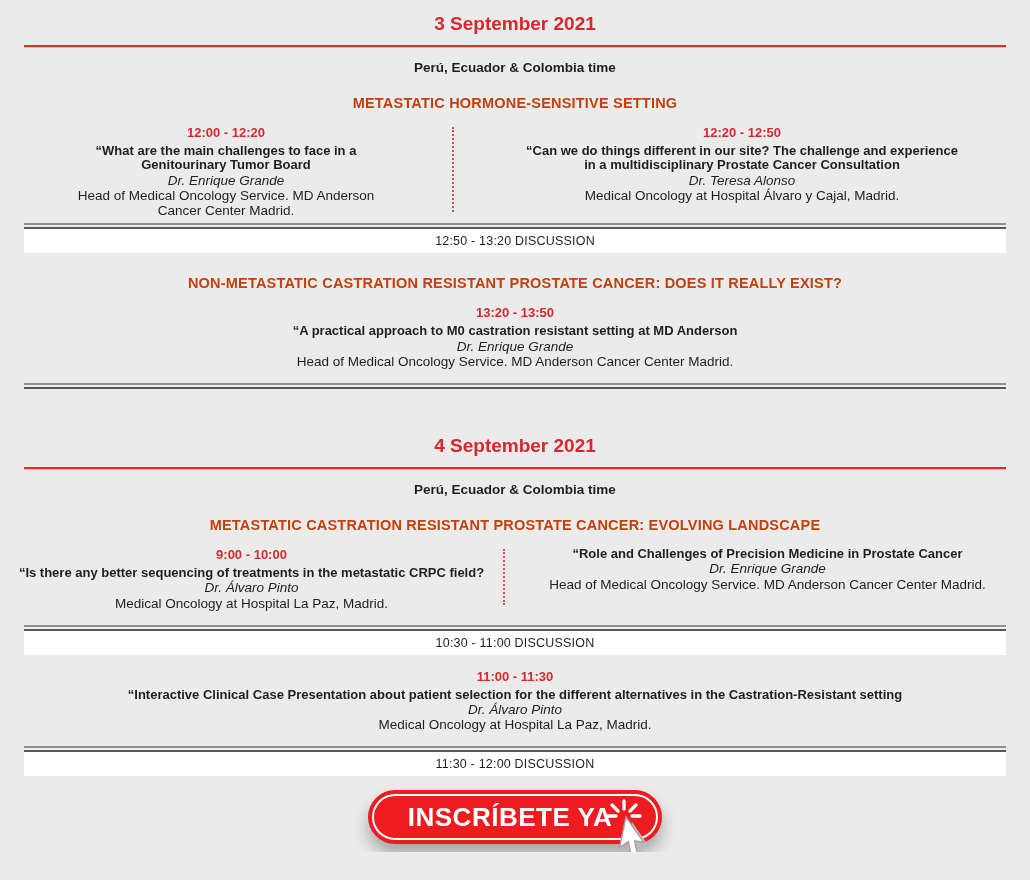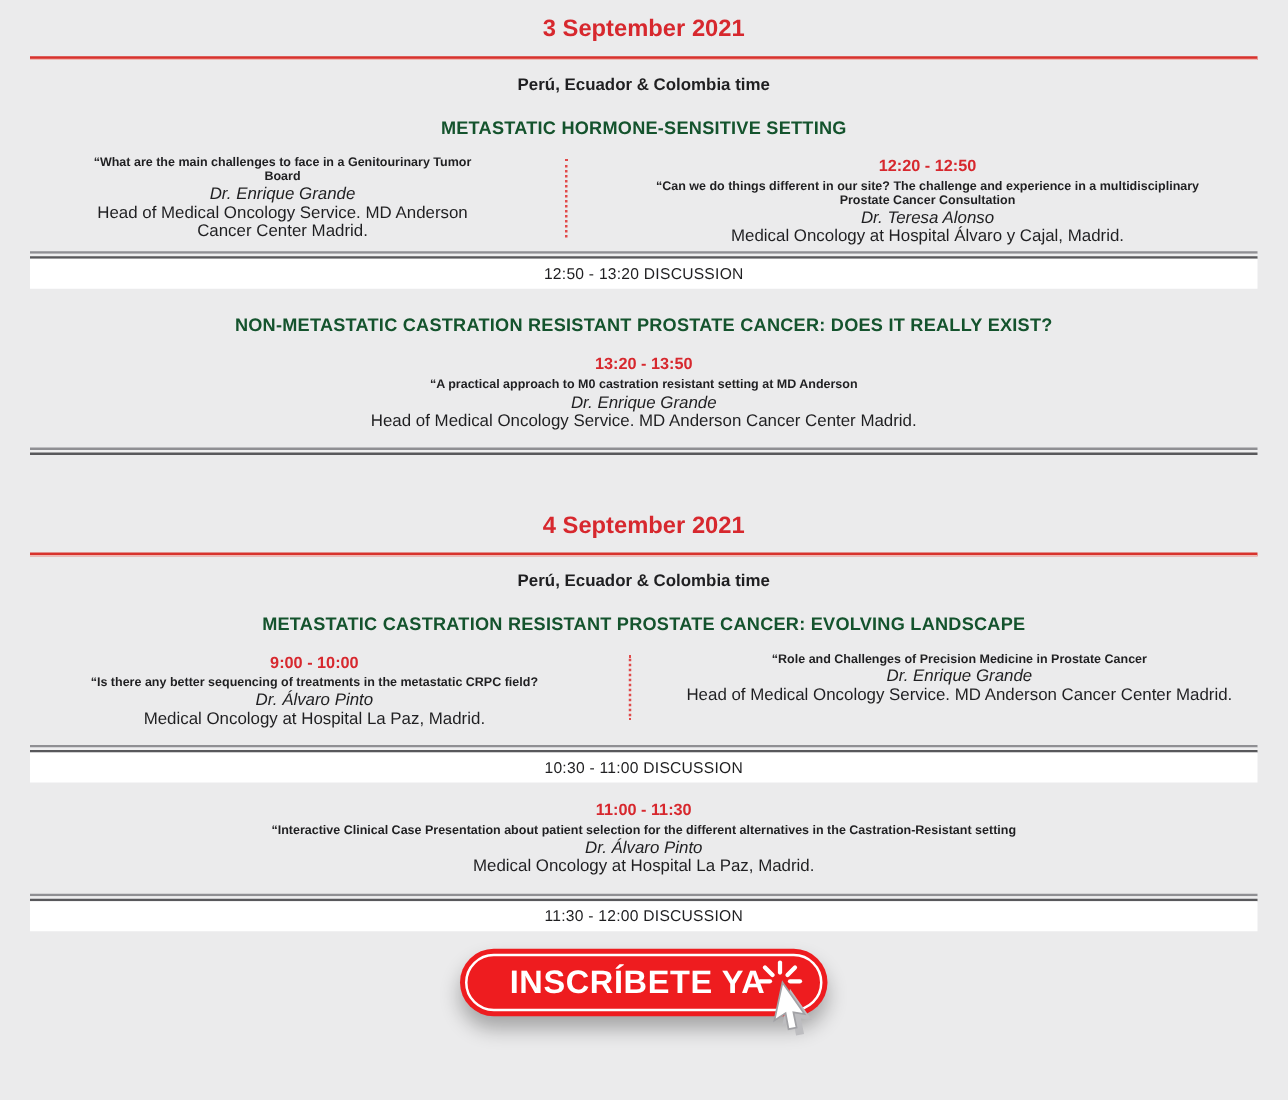--- a/index.html
+++ b/index.html
@@ -36,21 +36,21 @@
   }
   .tz {
     margin-top: 12px;
     text-align: center;
     font-weight: bold;
     font-size: 13.5px;
   }
   .shead {
     margin-top: 20px;
     text-align: center;
-    color: #14532d;
+    color: #c2410c;
     font-weight: bold;
     font-size: 14.5px;
     letter-spacing: 0.2px;
   }
   .shead.second { margin-top: 22px; }
 
   .row { display: flex; margin-top: 14px; align-items: flex-start; }
   .col { text-align: center; }
   .row-d1 .colL { flex: 0 0 452px; }
   .row-d2 .colL { flex: 0 0 503px; }
@@ -65,21 +65,21 @@
   .inner-d1R { max-width: 442px; }
   .inner-d2L { max-width: 492px; }
   .inner-d2R { max-width: 462px; }
 
   .time {
     color: #d7282e;
     font-weight: bold;
     font-size: 13px;
     margin-bottom: 4px;
   }
-  .stitle { font-weight: bold; font-size: 10px; line-height: 1.12; }
+  .stitle { font-weight: bold; font-size: 13px; line-height: 1.12; }
   .speaker { font-style: italic; font-size: 13.5px; line-height: 1.12; }
   .affil { font-size: 13.5px; line-height: 1.12; }
 
   .single { margin-top: 14px; text-align: center; }
 
   .disc { margin: 14px 24px 0 24px; }
   .disc.tight { margin-top: 5px; }
   .dl1 { height: 2px; background: #8f8f93; }
   .dl2 { height: 2px; background: #eeeeef; }
   .dl3 { height: 2px; background: #58585b; }
@@ -140,20 +140,21 @@
 
   <section class="day">
     <h1 class="date">3 September 2021</h1>
     <div class="red-rule"></div>
     <div class="tz">Perú, Ecuador &amp; Colombia time</div>
     <div class="shead">METASTATIC HORMONE-SENSITIVE SETTING</div>
 
     <div class="row row-d1">
       <div class="col colL">
         <div class="inner inner-d1L">
+          <div class="time">12:00 - 12:20</div>
           <div class="stitle">“What are the main challenges to face in a Genitourinary Tumor Board</div>
           <div class="speaker">Dr. Enrique Grande</div>
           <div class="affil">Head of Medical Oncology Service. MD Anderson Cancer Center Madrid.</div>
         </div>
       </div>
       <div class="vline"></div>
       <div class="col colR">
         <div class="inner inner-d1R">
           <div class="time">12:20 - 12:50</div>
           <div class="stitle">“Can we do things different in our site? The challenge and experience in a multidisciplinary Prostate Cancer Consultation</div>

